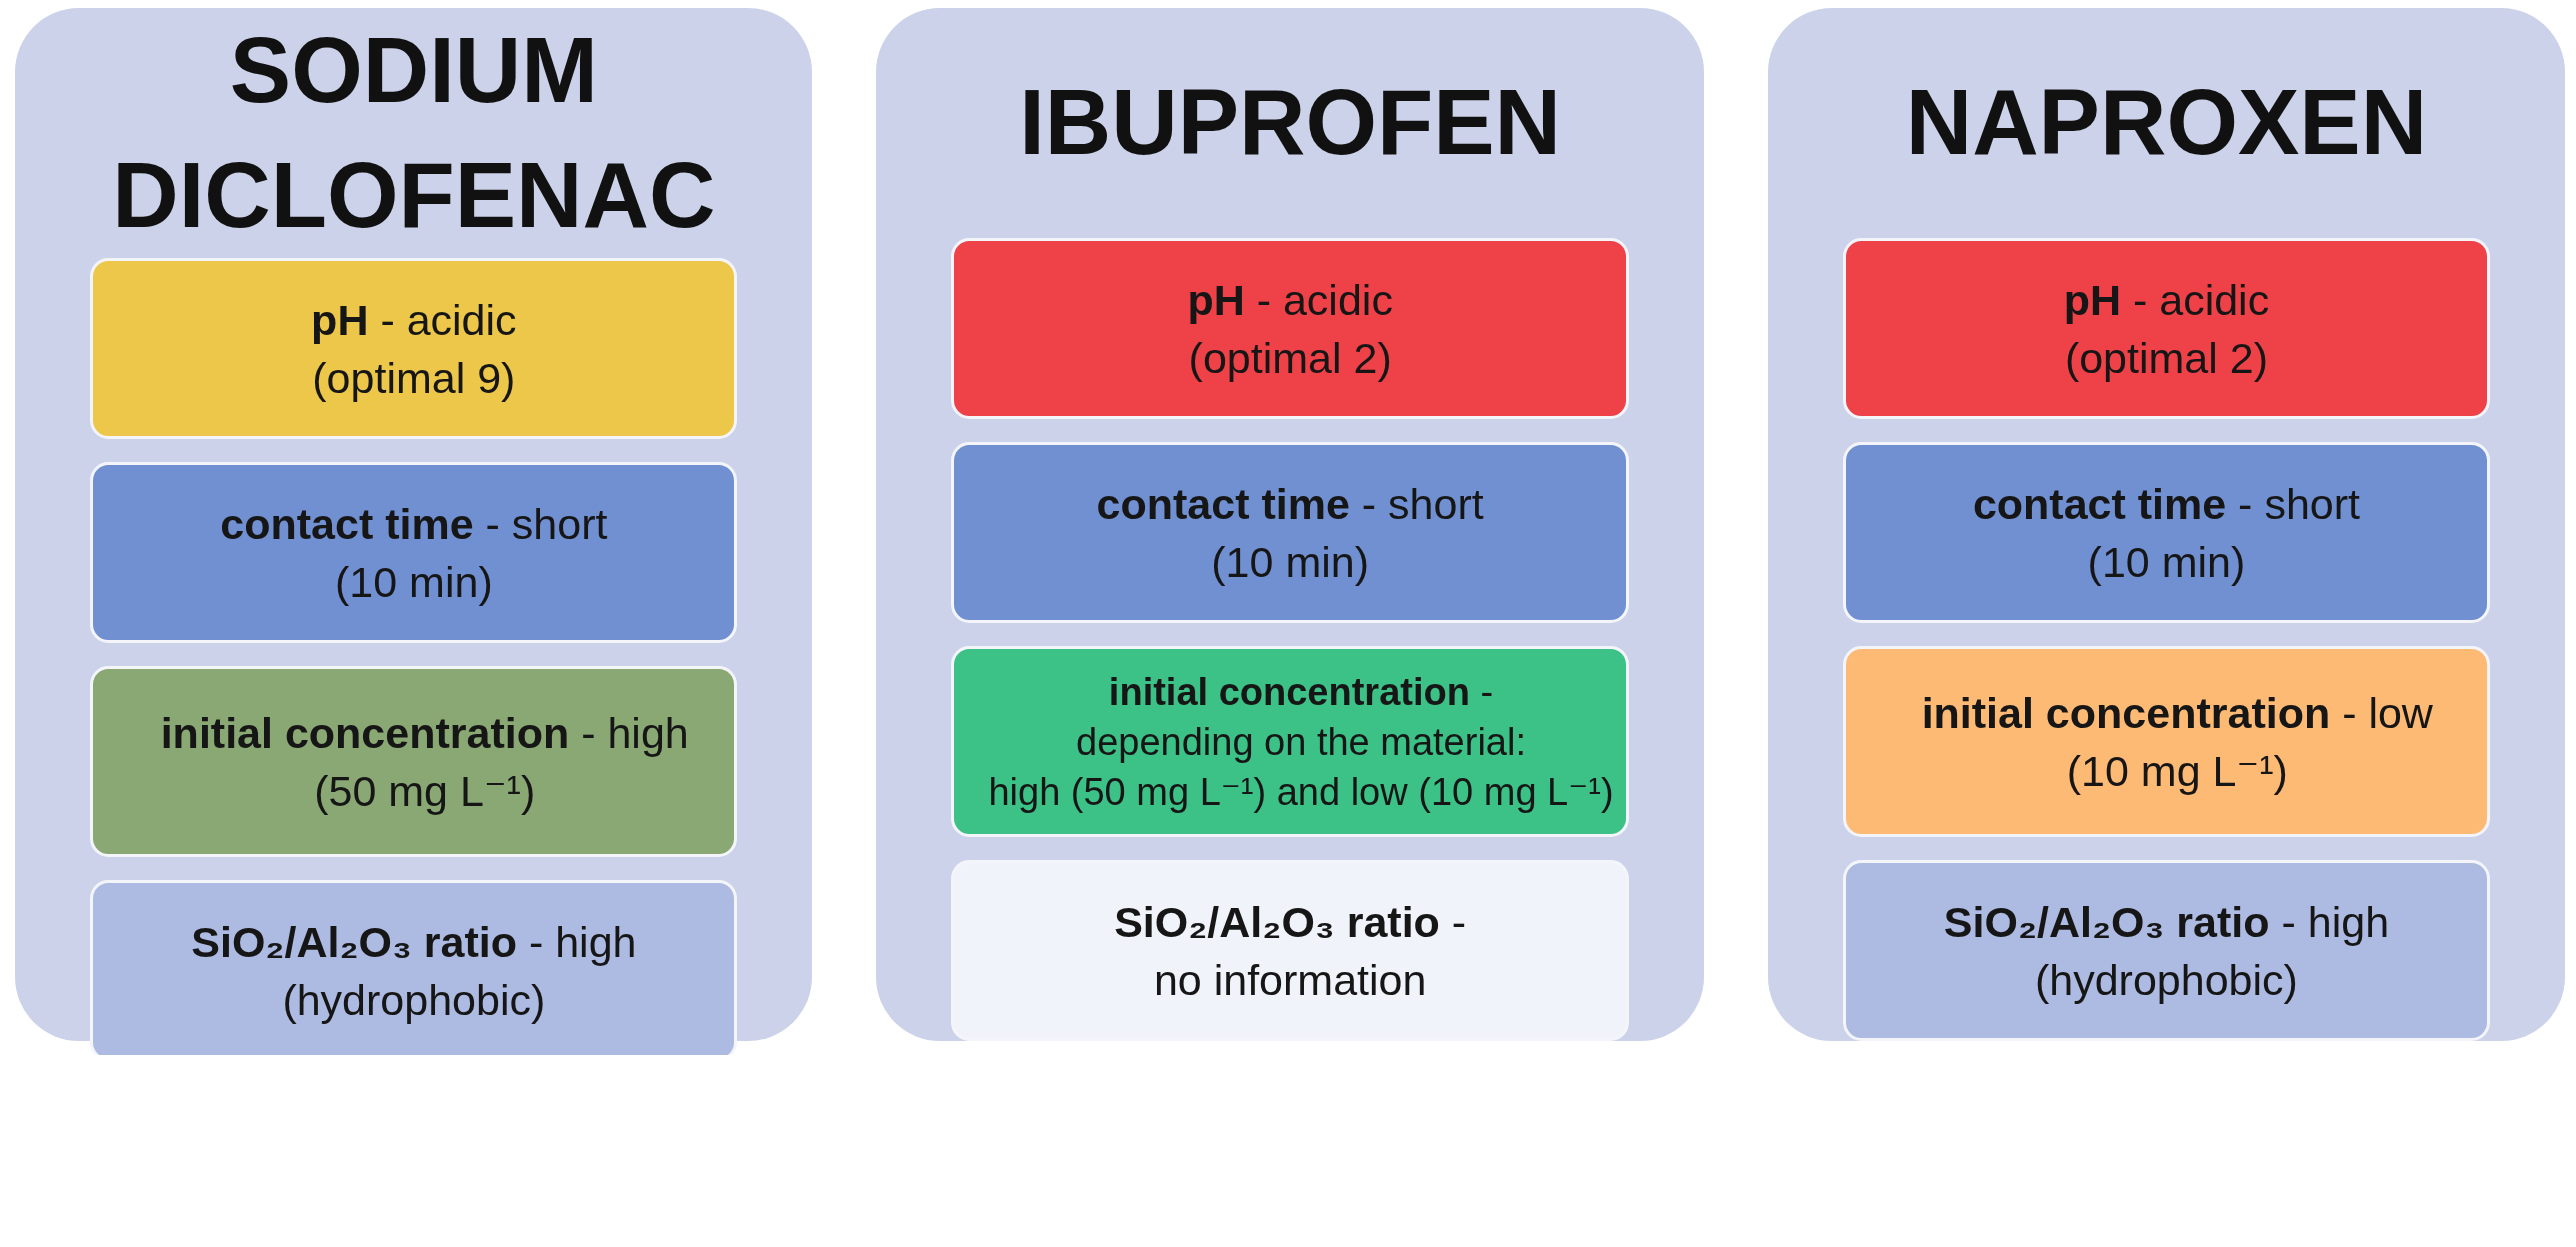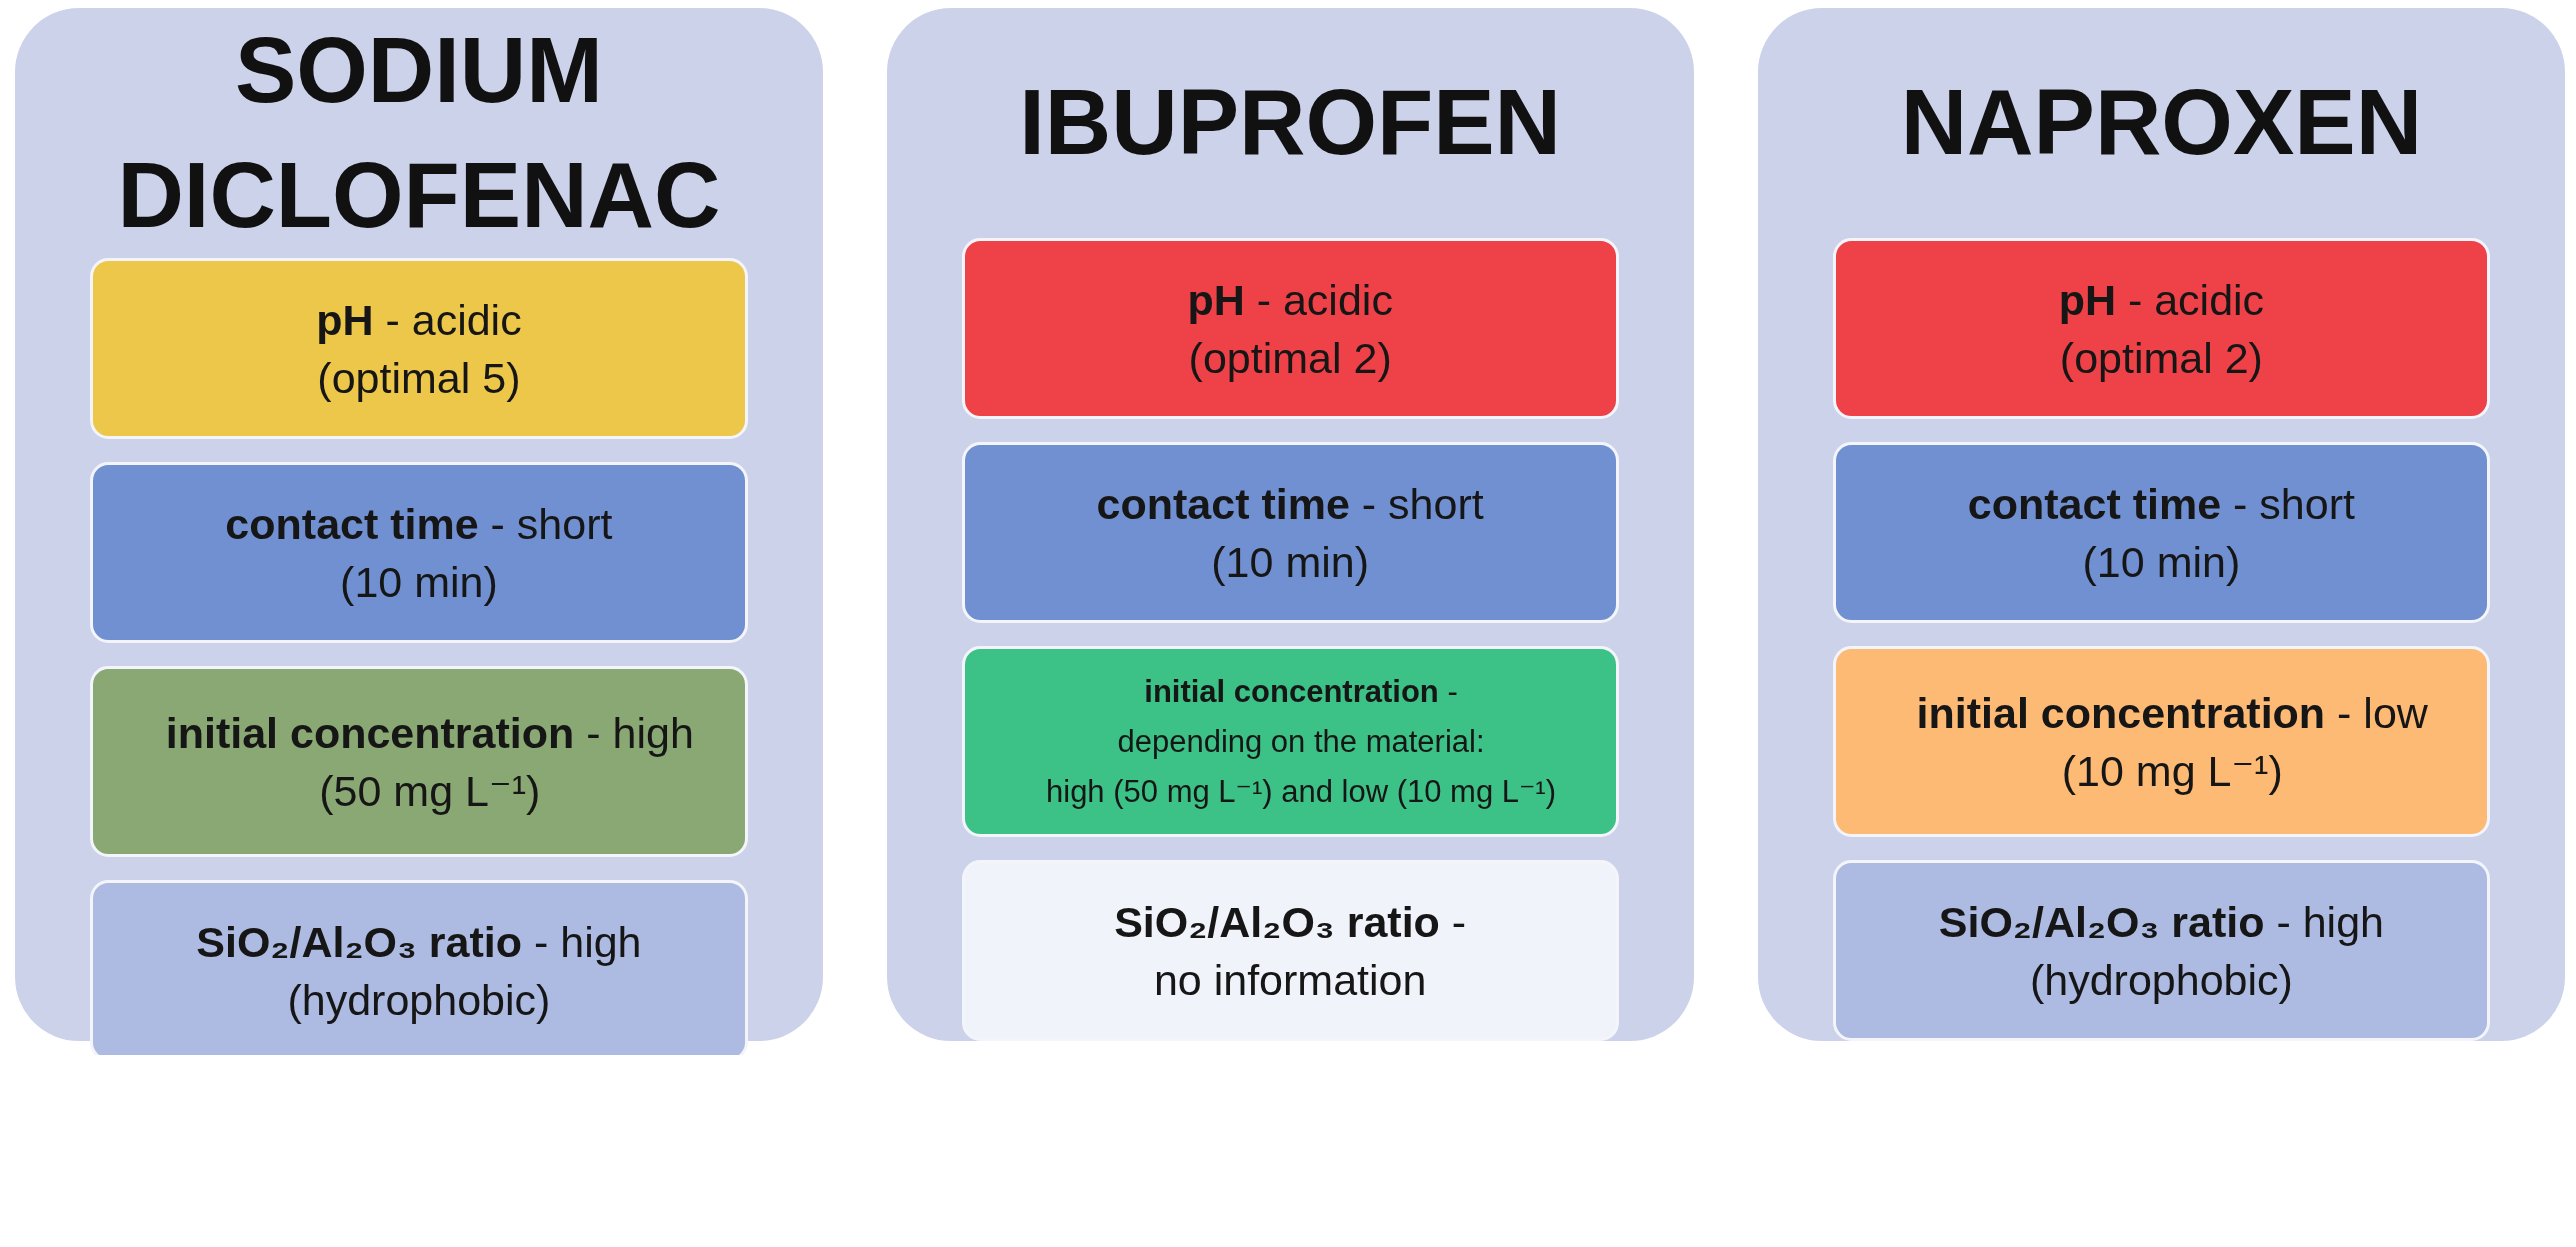--- a/index.html
+++ b/index.html
@@ -68,40 +68,40 @@
     color: #161616;
   }
   .infobox.row3 { height: 191px; padding-left: 34px; }
   .line {
     font-size: 43px;
     line-height: 58px;
     font-weight: 400;
     white-space: nowrap;
   }
   .infobox.dense .line {
-    font-size: 31px;
+    font-size: 38px;
     line-height: 50px;
   }
   .line .b { font-weight: 700; }
 </style>
 </head>
 <body>
 
 <div class="canvas" style="background-color: rgb(255, 255, 255);">
   <div class="panels">
 
     <div class="panel" style="background-color: rgb(204, 210, 233);">
       <div class="title-area">
         <div class="title-line">SODIUM</div>
         <div class="title-line">DICLOFENAC</div>
       </div>
       <div class="boxes">
         <div class="infobox" style="background-color: rgb(237, 199, 74);">
           <div class="line"><span class="b">pH</span><span> - acidic</span></div>
-          <div class="line"><span class="b"></span><span>(optimal 5)</span></div>
+          <div class="line"><span class="b"></span><span>(optimal 9)</span></div>
 
         </div>
         <div class="infobox" style="background-color: rgb(112, 144, 209);">
           <div class="line"><span class="b">contact time</span><span> - short</span></div>
           <div class="line"><span class="b"></span><span>(10 min)</span></div>
 
         </div>
         <div class="infobox row3" style="background-color: rgb(138, 168, 115);">
           <div class="line"><span class="b">initial concentration</span><span> - high</span></div>
           <div class="line"><span class="b"></span><span>(50 mg L⁻¹)</span></div>

